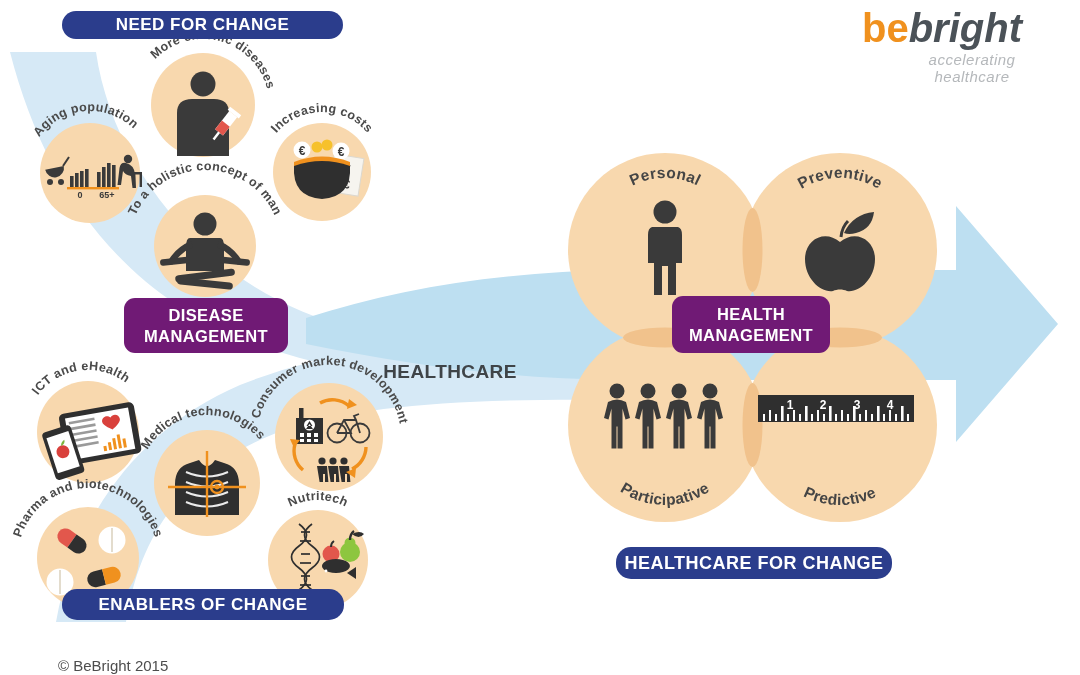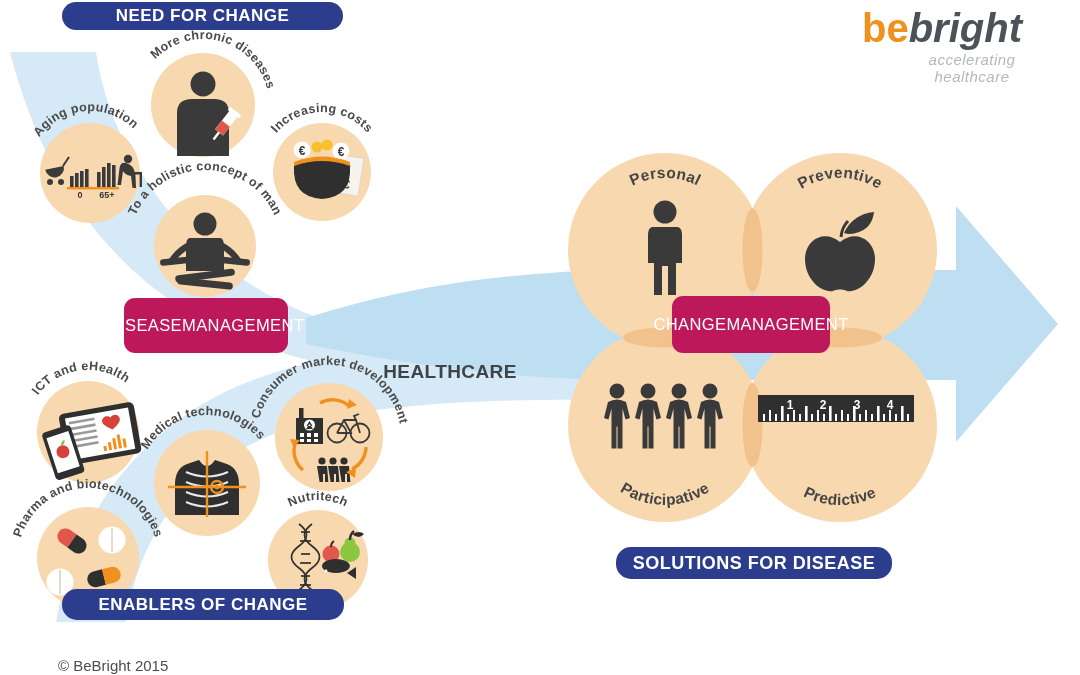--- a/index.html
+++ b/index.html
@@ -3,25 +3,25 @@
 <meta charset="utf-8">
 <style>
   html,body{margin:0;padding:0;}
   body{width:1080px;height:675px;position:relative;background:#ffffff;overflow:hidden;
        font-family:"Liberation Sans", sans-serif;}
   .stage{position:absolute;left:0;top:0;width:1080px;height:675px;}
   svg{position:absolute;left:0;top:0;}
   .overlay{position:absolute;display:flex;align-items:center;justify-content:center;text-align:center;}
   .pill{background:#2b3d8c;color:#ffffff;font-weight:bold;border-radius:15px;
         letter-spacing:.5px;}
-  .pill.need{left:62px;top:2px;width:281px;height:28px;font-size:17px;}
+  .pill.need{left:62px;top:11px;width:281px;height:28px;font-size:17px;}
   .pill.enablers{left:62px;top:589px;width:282px;height:31px;font-size:17px;}
   .pill.solutions{left:616px;top:547px;width:276px;height:32px;font-size:18px;}
-  .obox{background:#be185d;color:#ffffff;font-weight:normal;border-radius:11px;
-        flex-direction:row;line-height:1.25;font-size:16.5px;letter-spacing:.4px;}
+  .obox{background:#701a75;color:#ffffff;font-weight:bold;border-radius:11px;
+        flex-direction:column;line-height:1.25;font-size:16.5px;letter-spacing:.4px;}
   .obox.disease{left:124px;top:298px;width:164px;height:55px;}
   .obox.health{left:672px;top:296px;width:158px;height:57px;}
   .headline{left:352px;top:304px;width:196px;height:48px;flex-direction:column;
             color:#3f4448;font-weight:bold;font-size:19px;line-height:1.25;letter-spacing:.4px;margin-top:44px;}
   .logo{left:862px;top:8px;width:176px;height:76px;flex-direction:column;align-items:flex-start;justify-content:center;}
   .logo .word{font-size:40px;font-weight:bold;line-height:1;}
   .logo .be{color:#f0911e;}
   .logo .bright{color:#4b5258;font-style:italic;}
   .logo .tagline{font-size:15px;font-style:italic;color:#b5b8bb;letter-spacing:.5px;margin-top:3px;margin-left:44px;}
   .copyright{left:58px;top:658px;width:120px;height:14px;justify-content:flex-start;
@@ -354,29 +354,29 @@
   </g>
 </svg>
 
 <div class="overlay pill need">
   <span>NEED FOR CHANGE</span>
 </div>
 <div class="overlay pill enablers">
   <span>ENABLERS OF CHANGE</span>
 </div>
 <div class="overlay pill solutions">
-  <span>SOLUTIONS FOR DISEASE</span>
+  <span>HEALTHCARE FOR CHANGE</span>
 </div>
 
 <div class="overlay obox disease">
   <span>DISEASE</span>
   <span>MANAGEMENT</span>
 </div>
 <div class="overlay obox health">
-  <span>CHANGE</span>
+  <span>HEALTH</span>
   <span>MANAGEMENT</span>
 </div>
 
 <div class="overlay headline">
   <span>HEALTHCARE</span>
 </div>
 
 <div class="overlay logo">
   <div class="word">
     <span class="be">be</span><span class="bright">bright</span>

